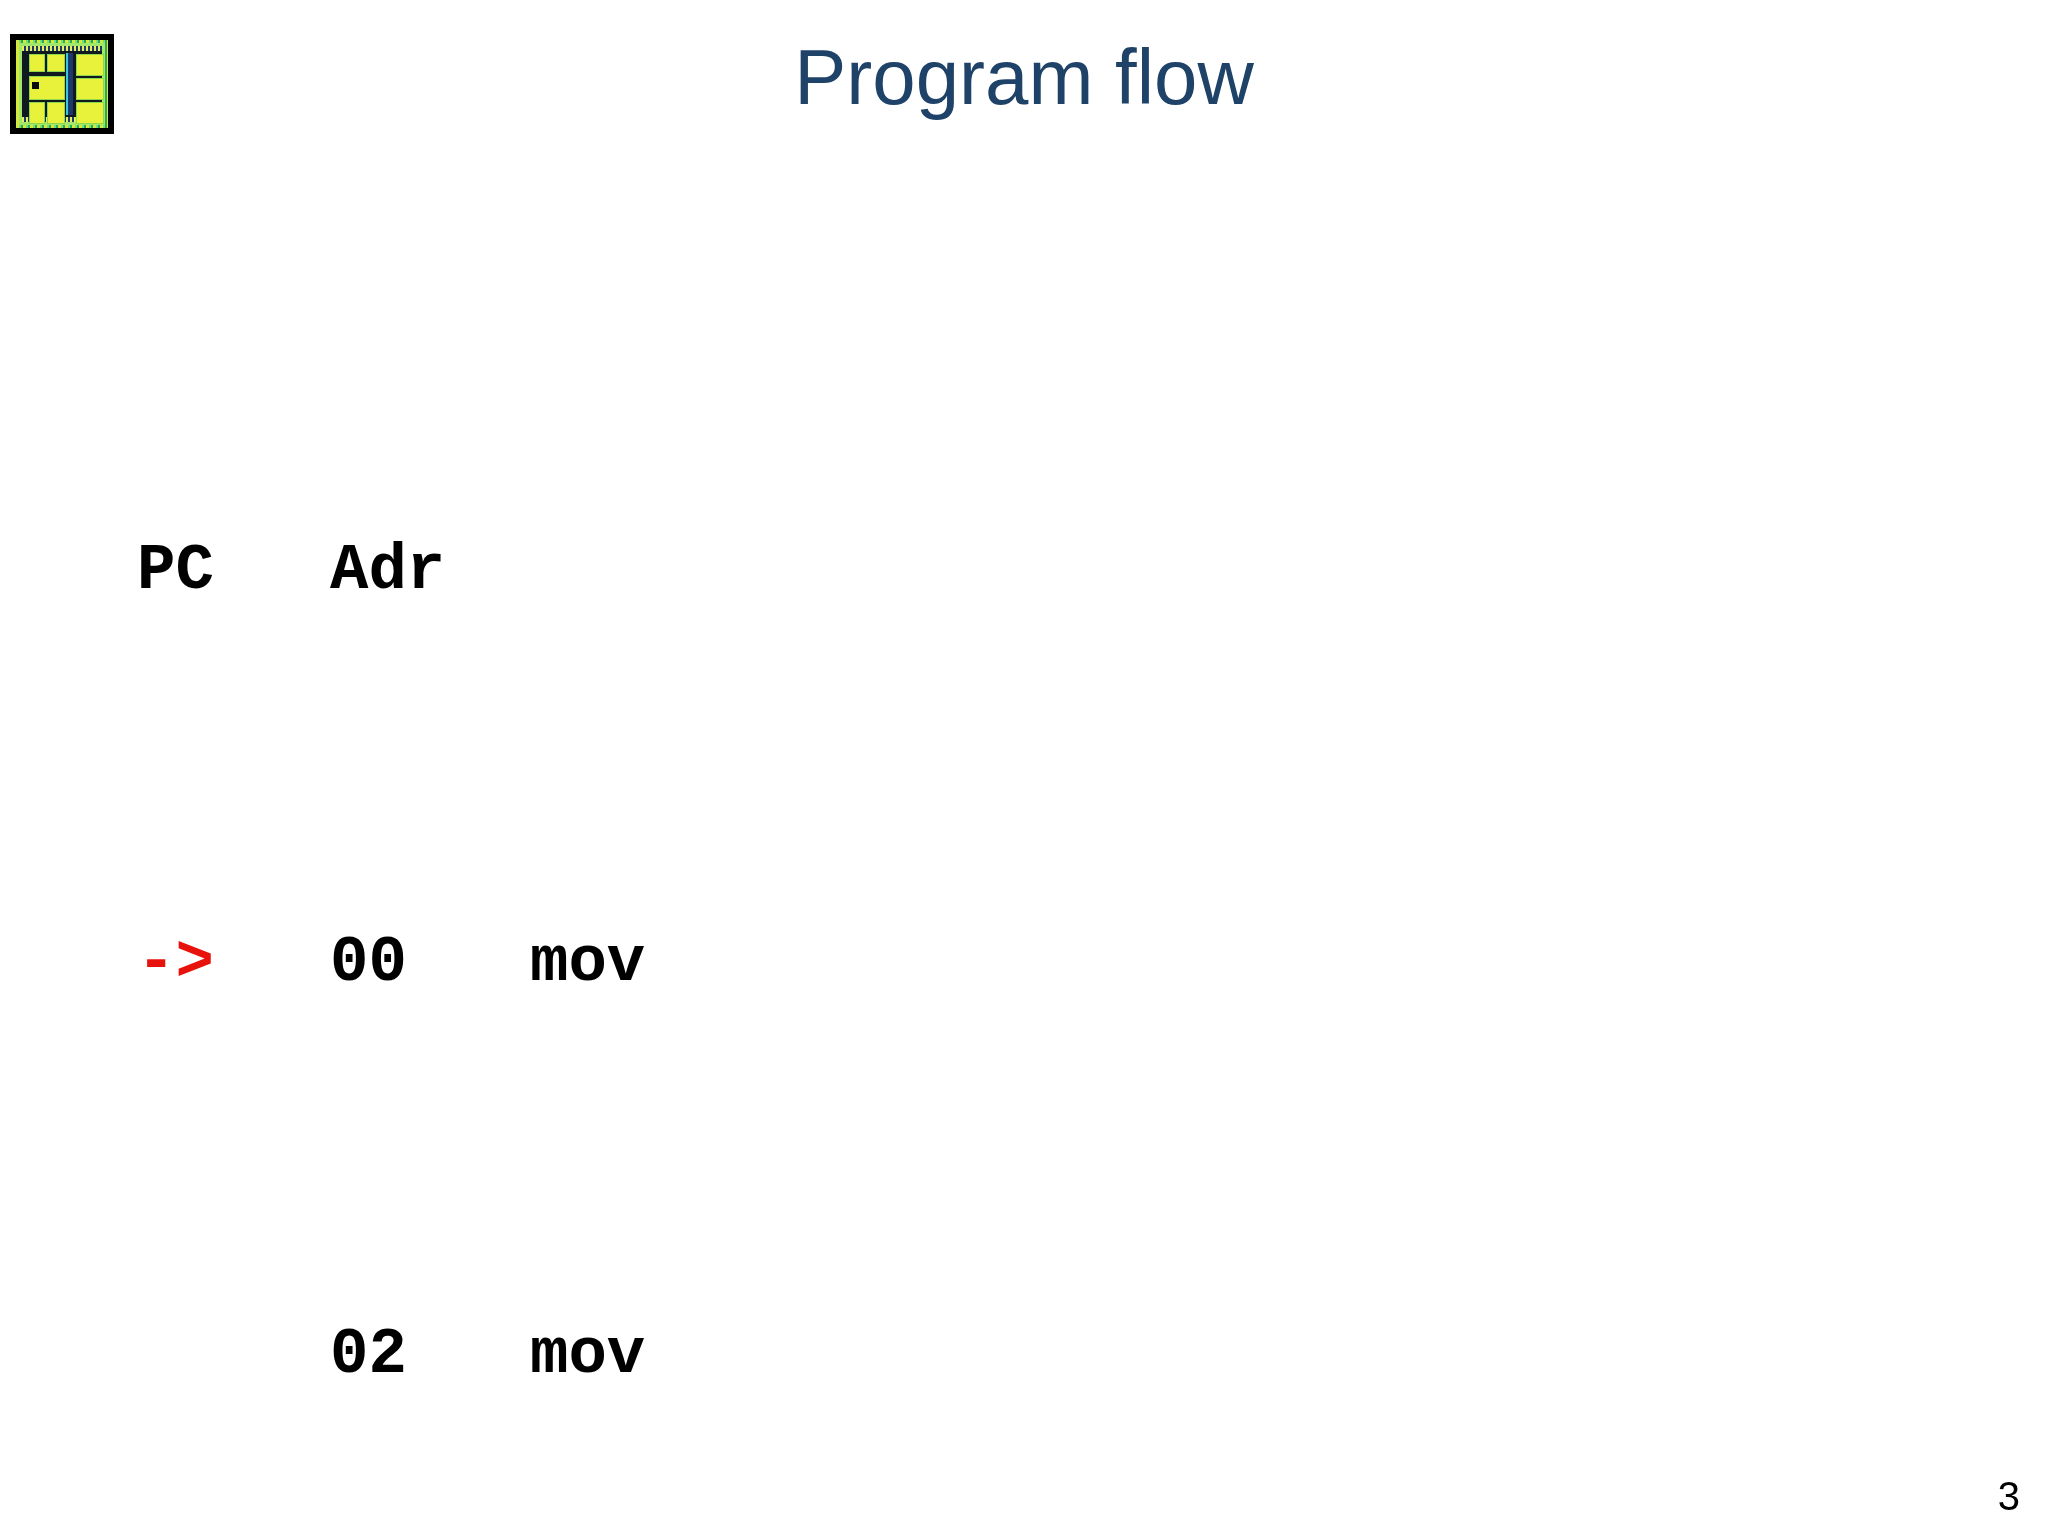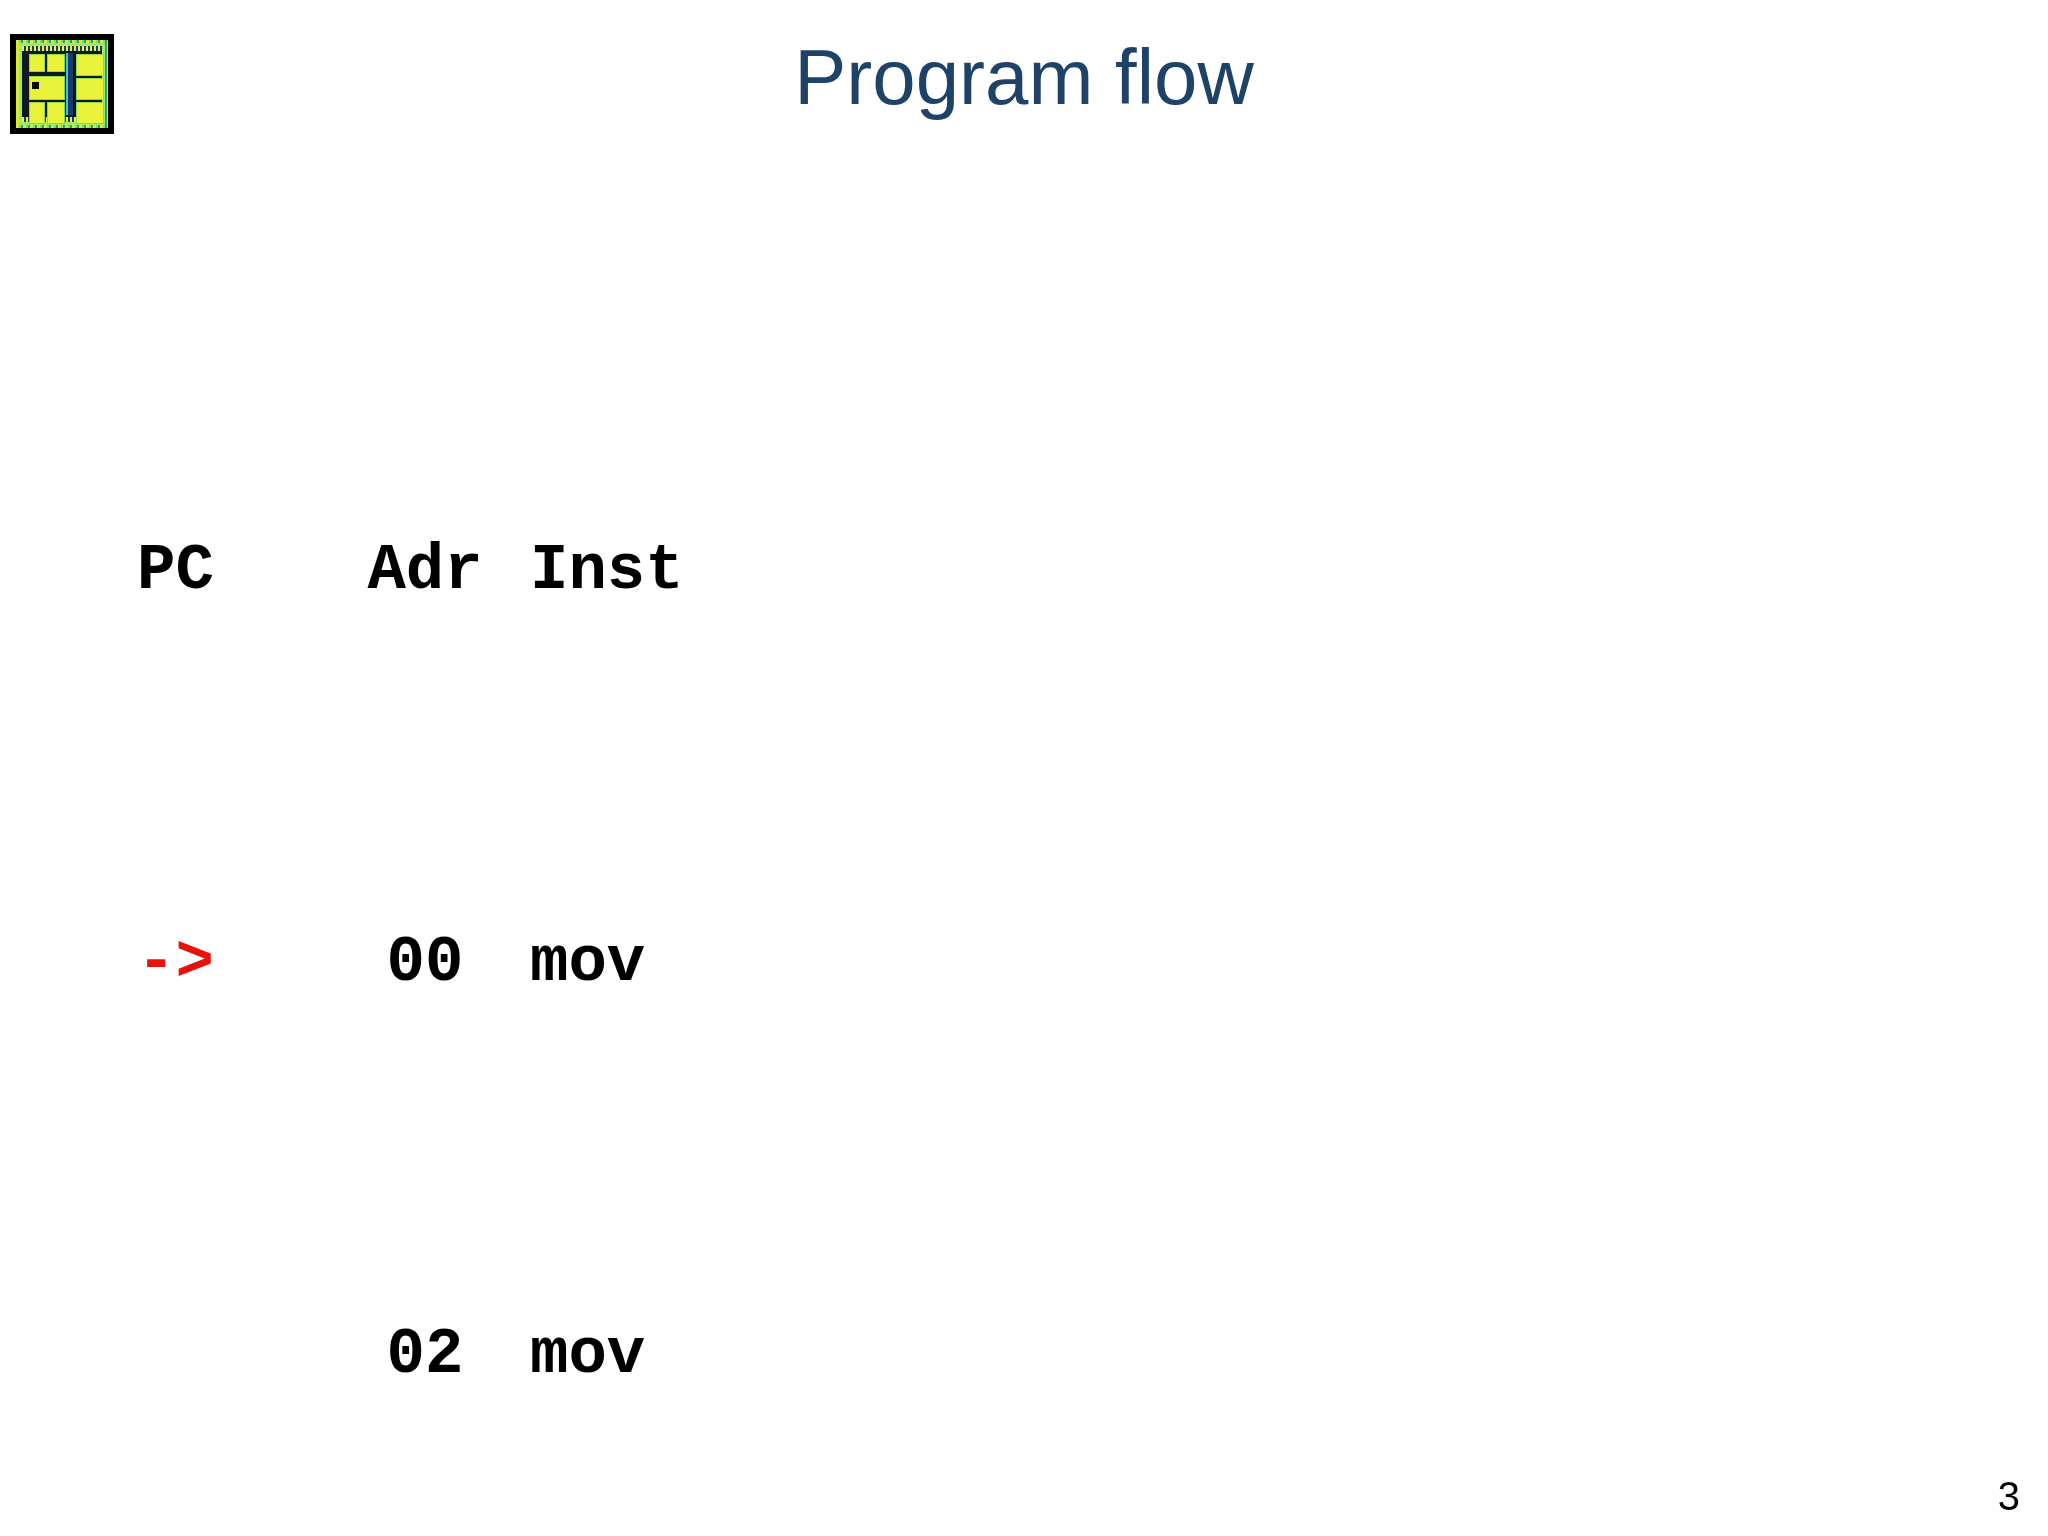--- a/index.html
+++ b/index.html
@@ -124,21 +124,20 @@
   }
   .col-pc.marker {
     color: #e8120c;
   }
   .col-adr {
     position: absolute;
     left: 330px;
     top: 0;
     width: 190px;
     white-space: pre;
-    text-align: center;
   }
   .col-inst {
     position: absolute;
     left: 530px;
     top: 0;
     width: 230px;
     white-space: pre;
   }
   .col-ops {
     position: absolute;
@@ -181,21 +180,20 @@
     </div>
   </div>
 
   <div id="title">Program flow</div>
 
   <div id="listing">
 
     <div class="row">
       <span class="col-pc">PC</span>
       <span class="col-adr">Adr</span>
-      <span class="col-inst">Inst</span>
       <span class="col-ops"></span>
     </div>
 
     <div class="row">
       <span class="col-pc marker">-&gt;</span>
       <span class="col-adr">00</span>
       <span class="col-inst">mov</span>
     </div>
 
     <div class="row">

